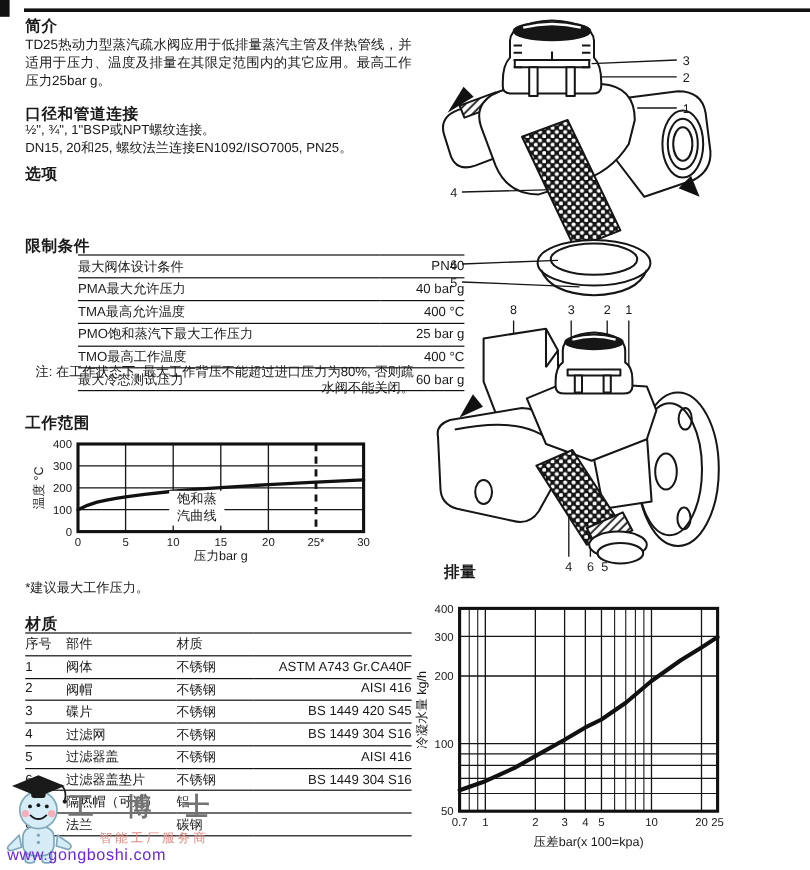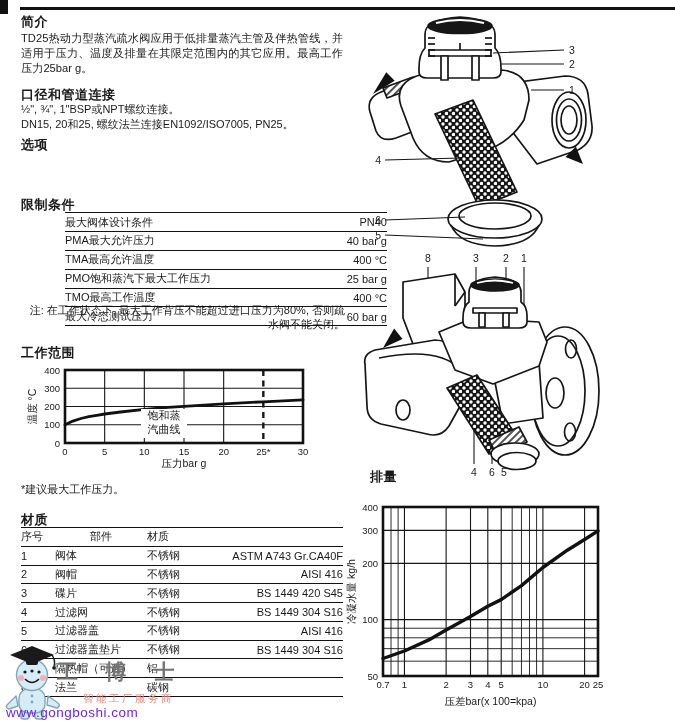--- a/index.html
+++ b/index.html
@@ -108,21 +108,21 @@
       <text x="164" y="110" text-anchor="middle" font-size="10.5">压力bar g</text>
       <text x="16" y="49.5" text-anchor="middle" font-size="10.5" transform="rotate(-90 16 49.5)">温度 °C</text>
     </svg>
   <div class="footnote">*建议最大工作压力。</div>
 
   <div class="h" style="top:511px;">材质</div>
   <table class="materials">
     <tbody>
       <tr>
         <th style="width:34px;">序号</th>
-        <th style="width:92px;text-align:center;">部件</th>
+        <th style="width:92px;">部件</th>
         <th style="width:64px;">材质</th>
         <th></th>
       </tr>
       <tr>
           <td>1</td>
           <td>阀体</td>
           <td>不锈钢</td>
           <td class="std">ASTM A743 Gr.CA40F</td>
         </tr>
       <tr>

